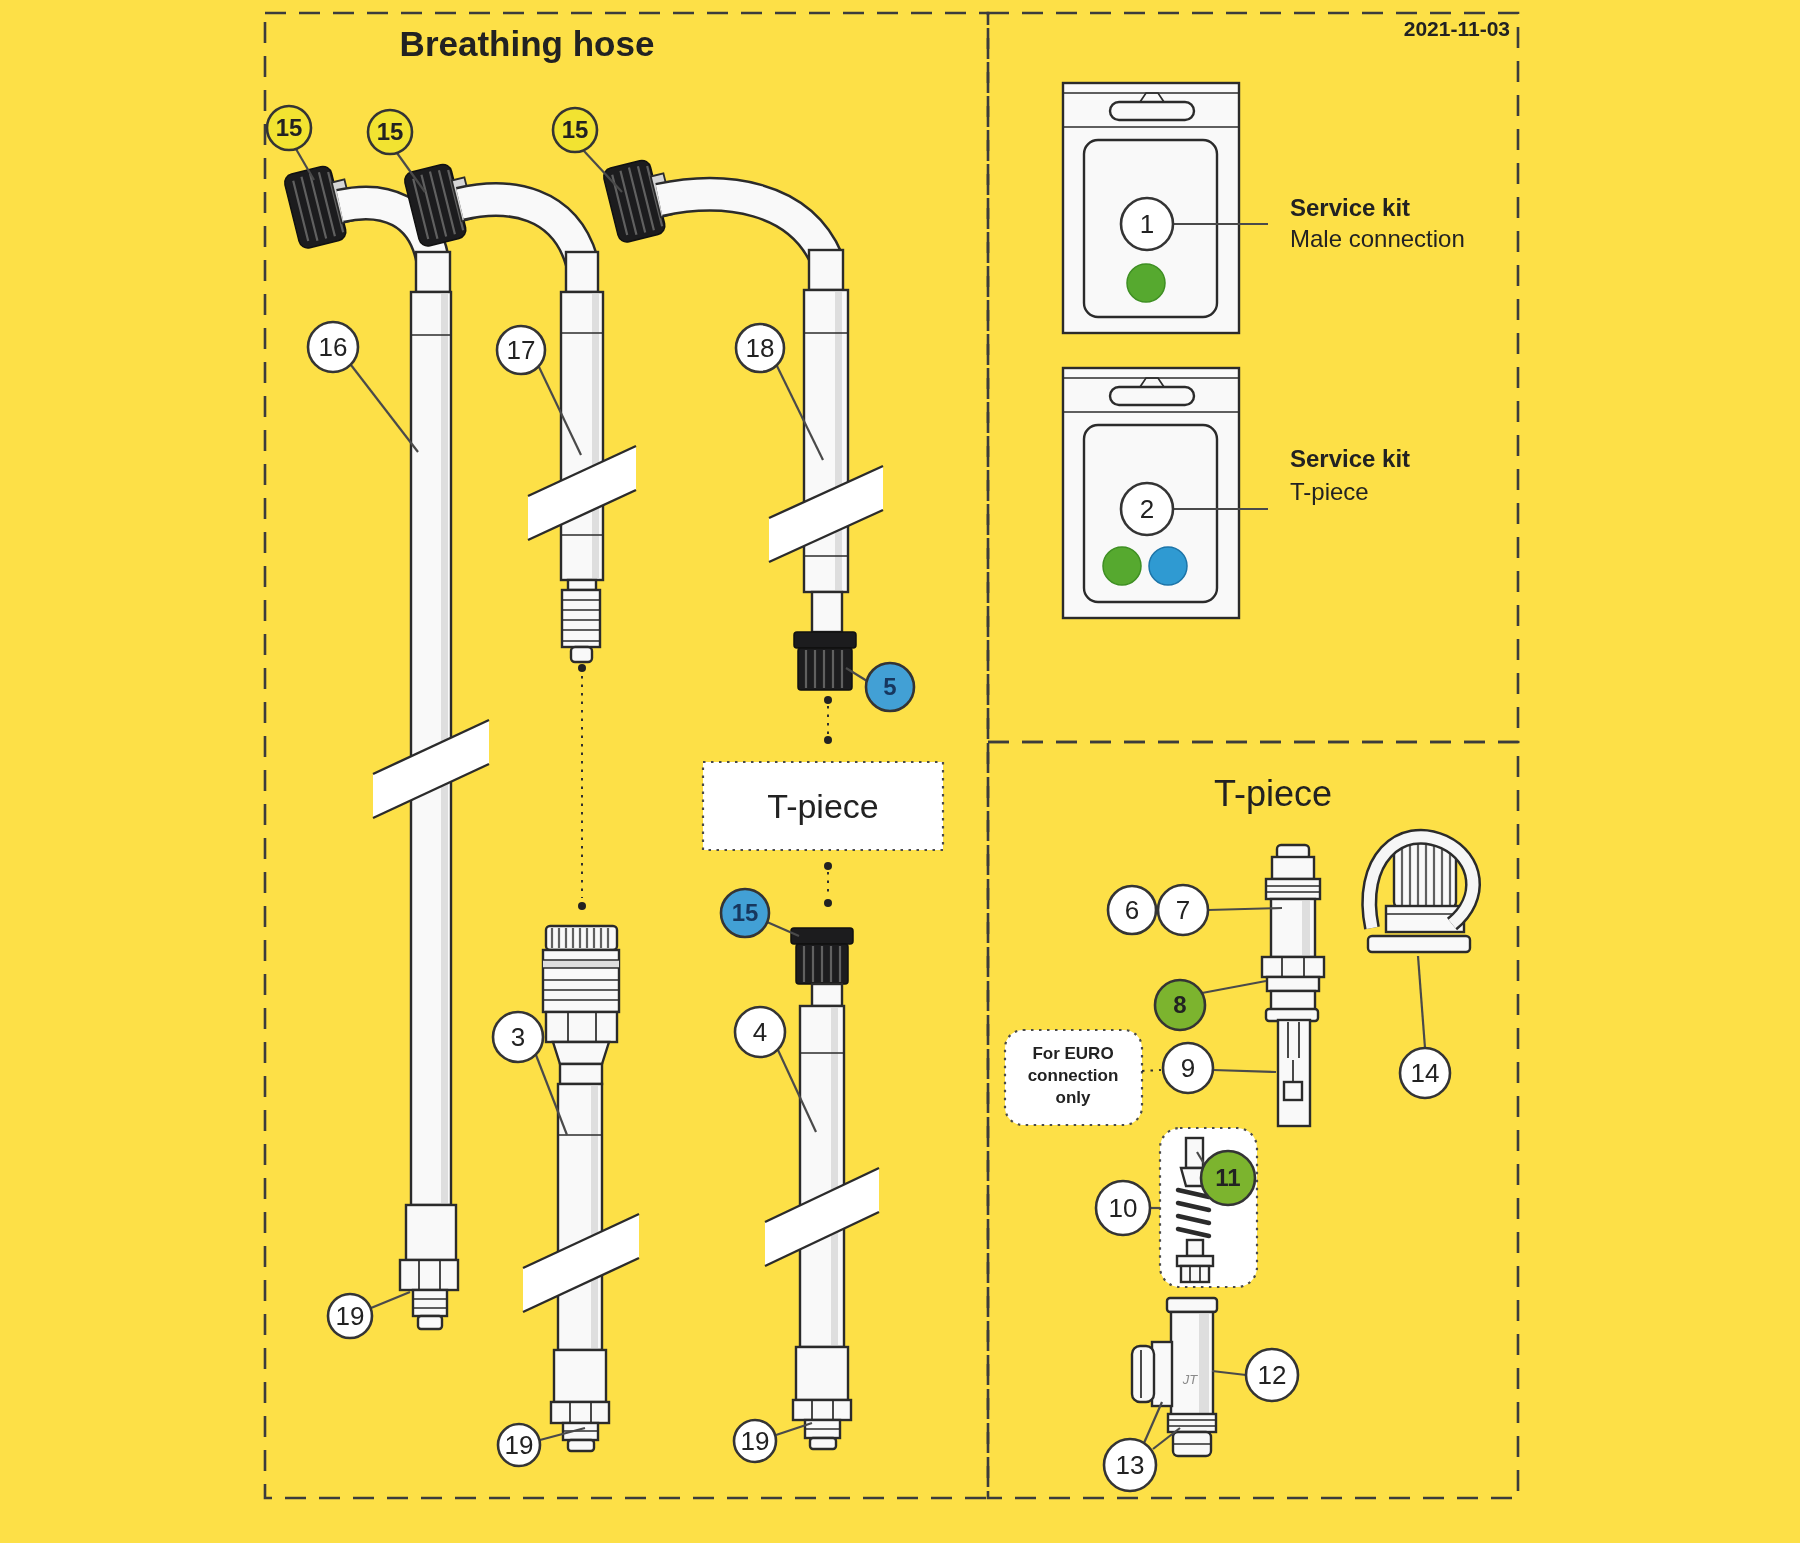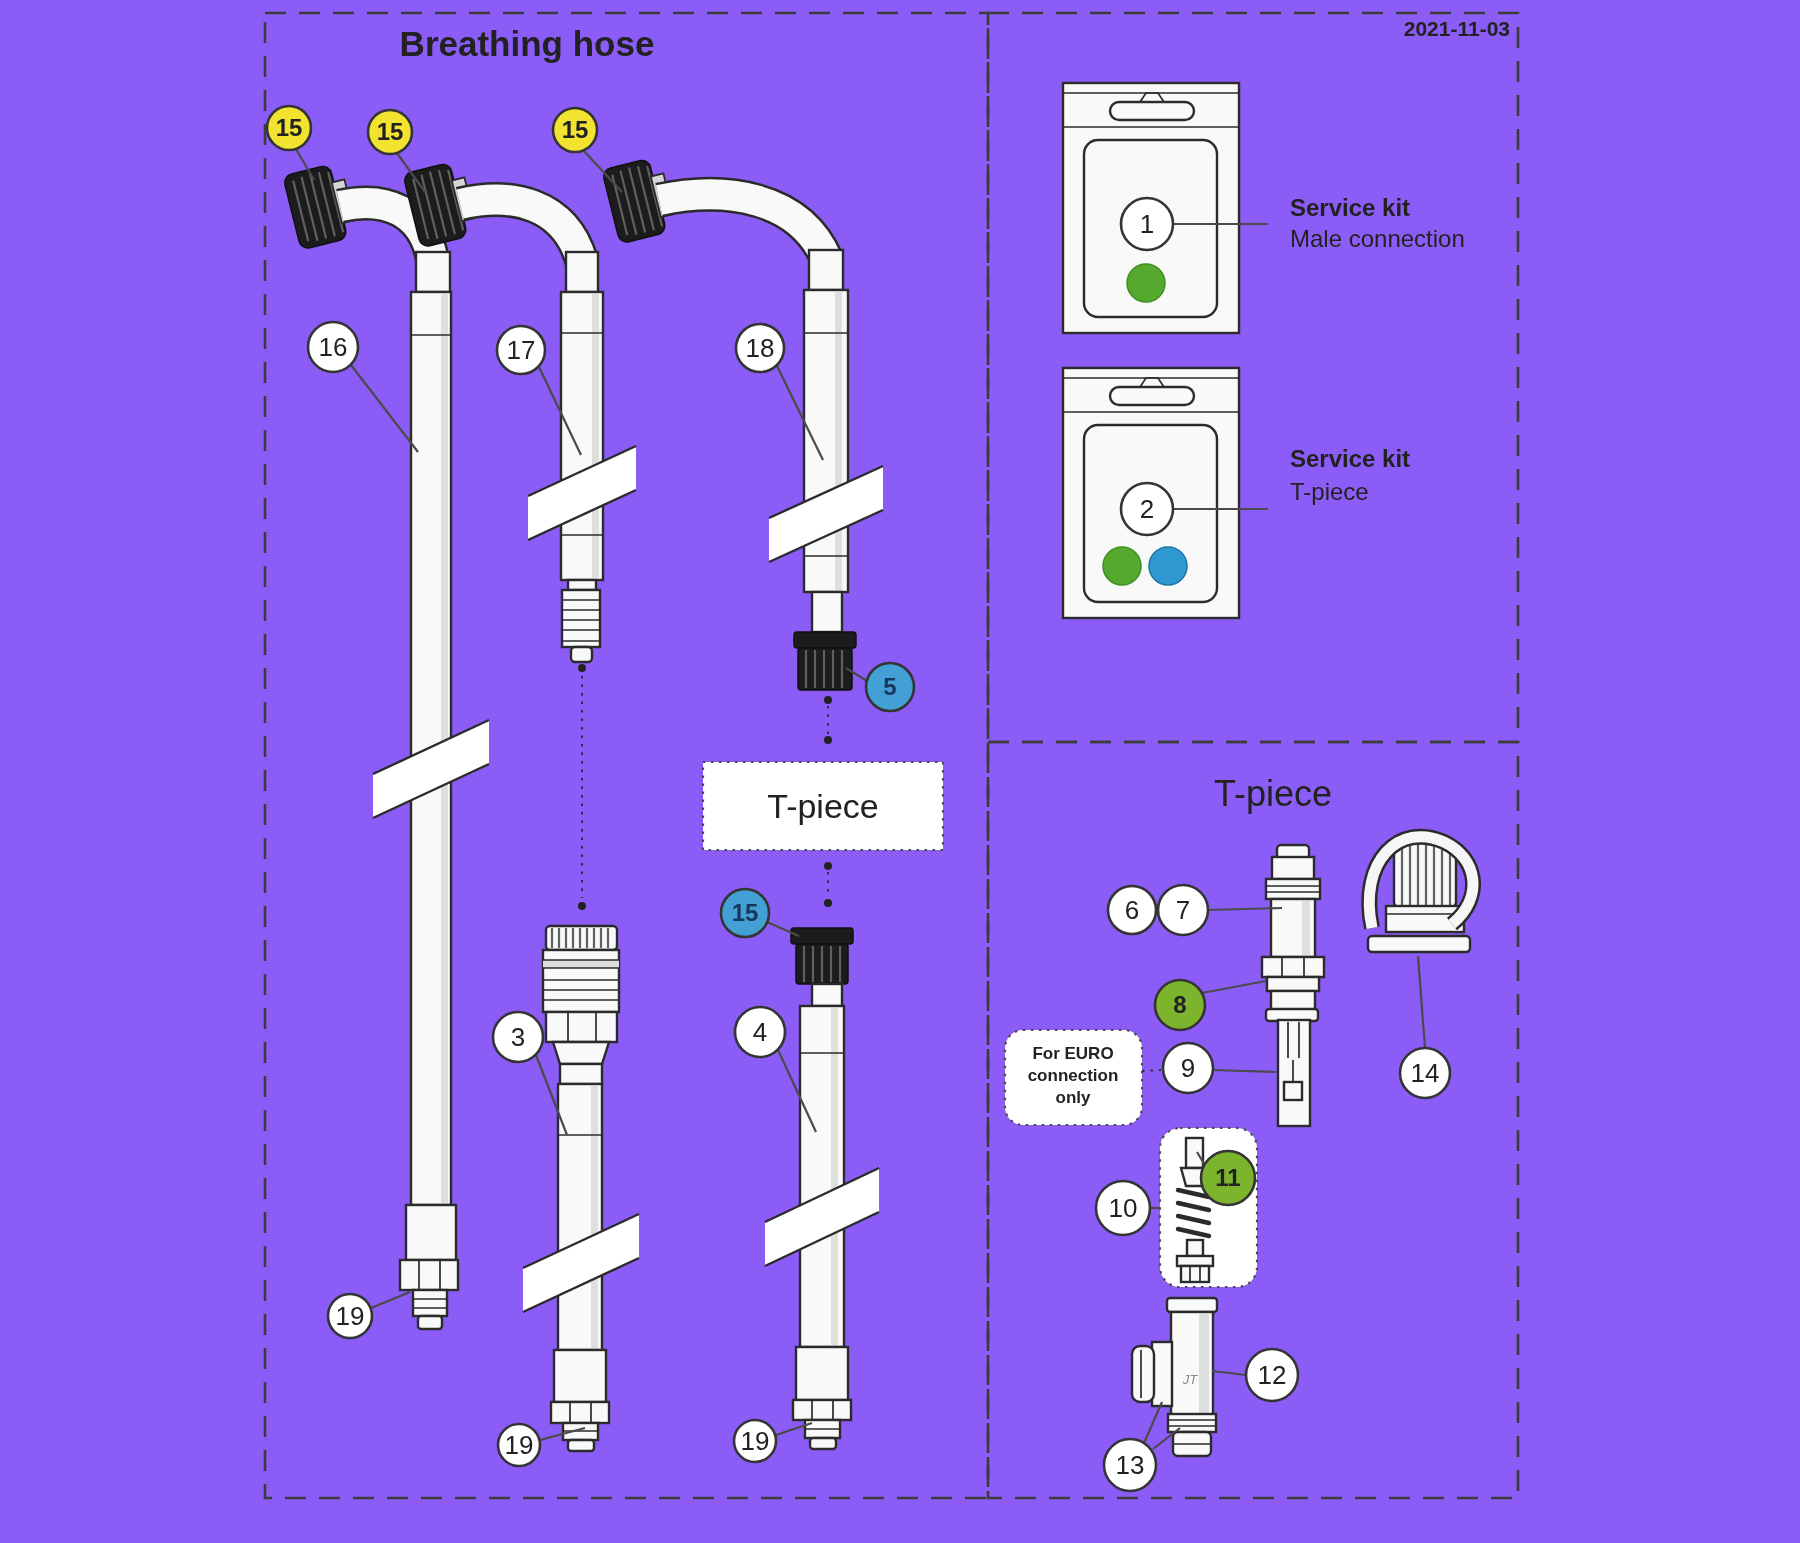--- a/index.html
+++ b/index.html
@@ -1,16 +1,16 @@
 <!DOCTYPE html>
 <html><head>
 <meta charset="utf-8">
 <style>
   html,body{margin:0;padding:0;background:#fff}
-  .stage{width:1800px;height:1543px;position:relative;background:#8b5cf6}
+  .stage{width:1800px;height:1543px;position:relative;background:#fde047}
   svg{display:block}
   text{font-family:"Liberation Sans",sans-serif;fill:#222}
   .ln{stroke:#2b2b2b;stroke-width:2.4;fill:none}
   .thin{stroke:#2b2b2b;stroke-width:1.7;fill:none}
   .part{fill:#f9f9f9;stroke:#2b2b2b;stroke-width:2.4}
   .shade{fill:#dedede;stroke:none}
   .black{fill:#1c1c1e;stroke:#111;stroke-width:1.5}
   .knurl{stroke:#606060;stroke-width:2.2;fill:none}
   .collar{fill:#d6d6d6;stroke:#2b2b2b;stroke-width:1.8}
   .border{fill:none;stroke:#3c3c3c;stroke-width:2.6;stroke-dasharray:21 13}

